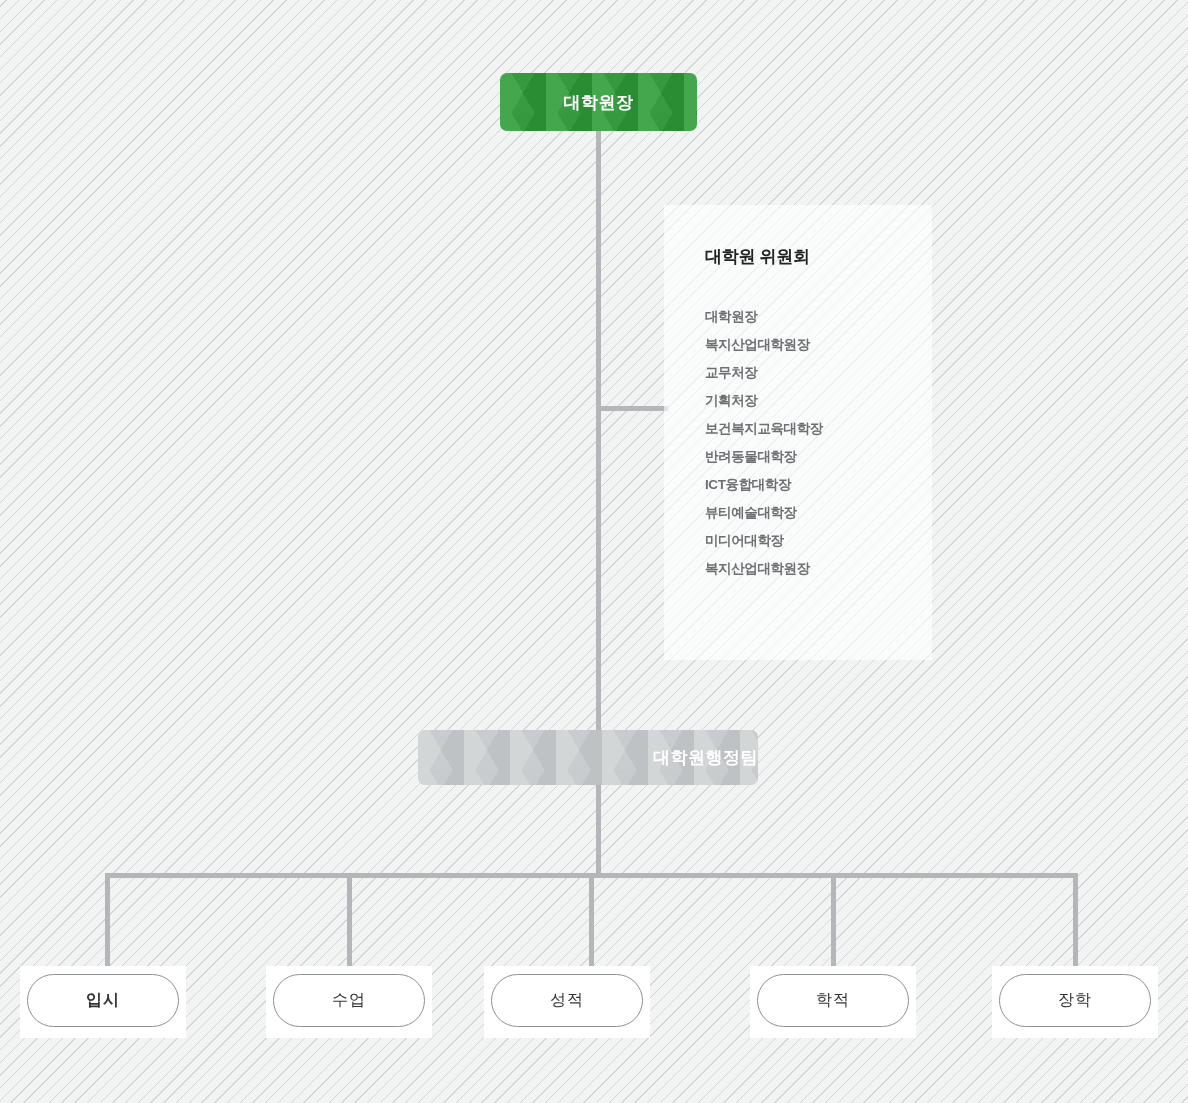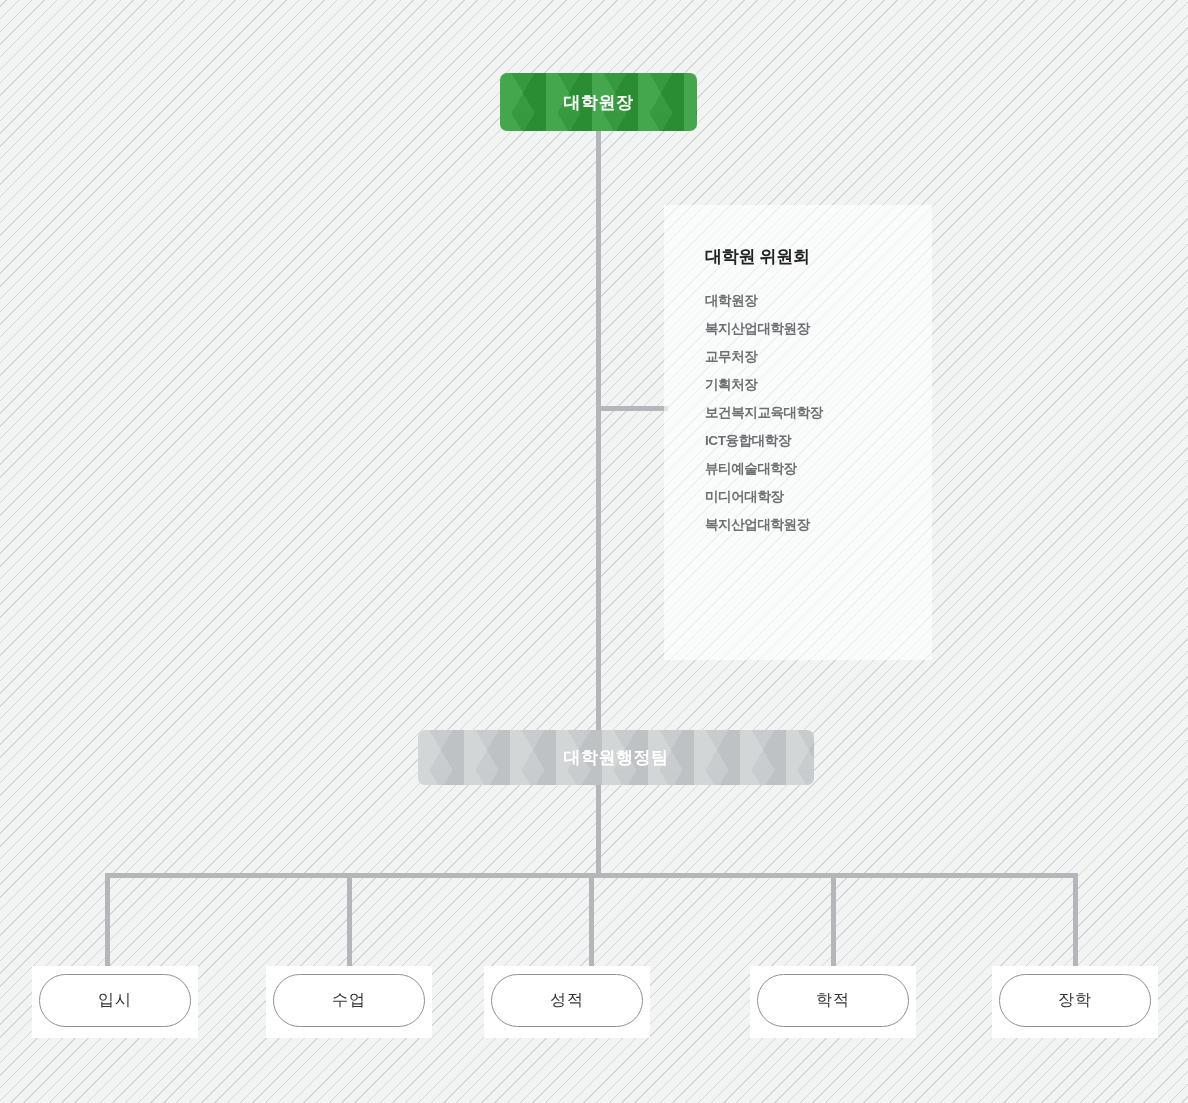--- a/index.html
+++ b/index.html
@@ -59,31 +59,31 @@
     font-size: 17px;
     font-weight: bold;
     letter-spacing: 0.5px;
   }
 
   
   .node-admin {
     position: absolute;
     left: 418px;
     top: 730px;
-    width: 396px;
+    width: 340px;
     height: 55px;
     border-radius: 7px;
     background-color: #c8cccf;
     background-image:
       linear-gradient(60deg, rgba(255,255,255,0.10) 50%, rgba(0,0,0,0.022) 50%),
       linear-gradient(-60deg, rgba(0,0,0,0.022) 50%, rgba(255,255,255,0.09) 50%);
     background-size: 46px 40px, 46px 40px;
     display: flex;
     align-items: center;
-    justify-content: center;
+    justify-content: flex-end;
     box-sizing: border-box;
   }
   .node-admin .node-label {
     color: #ffffff;
     font-size: 17px;
     font-weight: bold;
     letter-spacing: 0.5px;
   }
 
   
@@ -95,21 +95,21 @@
     height: 455px;
     background: rgba(255,255,255,0.62);
     box-sizing: border-box;
     padding: 40px 0 0 41px;
   }
   .committee-title {
     font-size: 17px;
     font-weight: bold;
     color: #222222;
     letter-spacing: -0.3px;
-    margin-bottom: 19px;
+    margin-bottom: 35px;
   }
   .committee-list {
     list-style: none;
     margin: 0;
     padding: 0;
   }
   .committee-list li {
     font-size: 13.5px;
     font-weight: bold;
     color: #6d6f72;
@@ -168,32 +168,33 @@
   </div>
 
   <div class="committee-panel">
     <div class="committee-title">대학원 위원회</div>
     <ul class="committee-list">
       <li>대학원장</li>
       <li>복지산업대학원장</li>
       <li>교무처장</li>
       <li>기획처장</li>
       <li>보건복지교육대학장</li>
+      <li>반려동물대학장</li>
       <li>ICT융합대학장</li>
       <li>뷰티예술대학장</li>
       <li>미디어대학장</li>
       <li>복지산업대학원장</li>
     </ul>
   </div>
 
   <div class="node-admin">
     <span class="node-label">대학원행정팀</span>
   </div>
 
-  <div class="leaf-wrap" style="left:32px;">
+  <div class="leaf-wrap" style="left:20px;font-weight:bold;">
     <div class="leaf-pill">
       <span class="node-label">입시</span>
     </div>
   </div>
 
   <div class="leaf-wrap" style="left:266px;">
     <div class="leaf-pill">
       <span class="node-label">수업</span>
     </div>
   </div>

